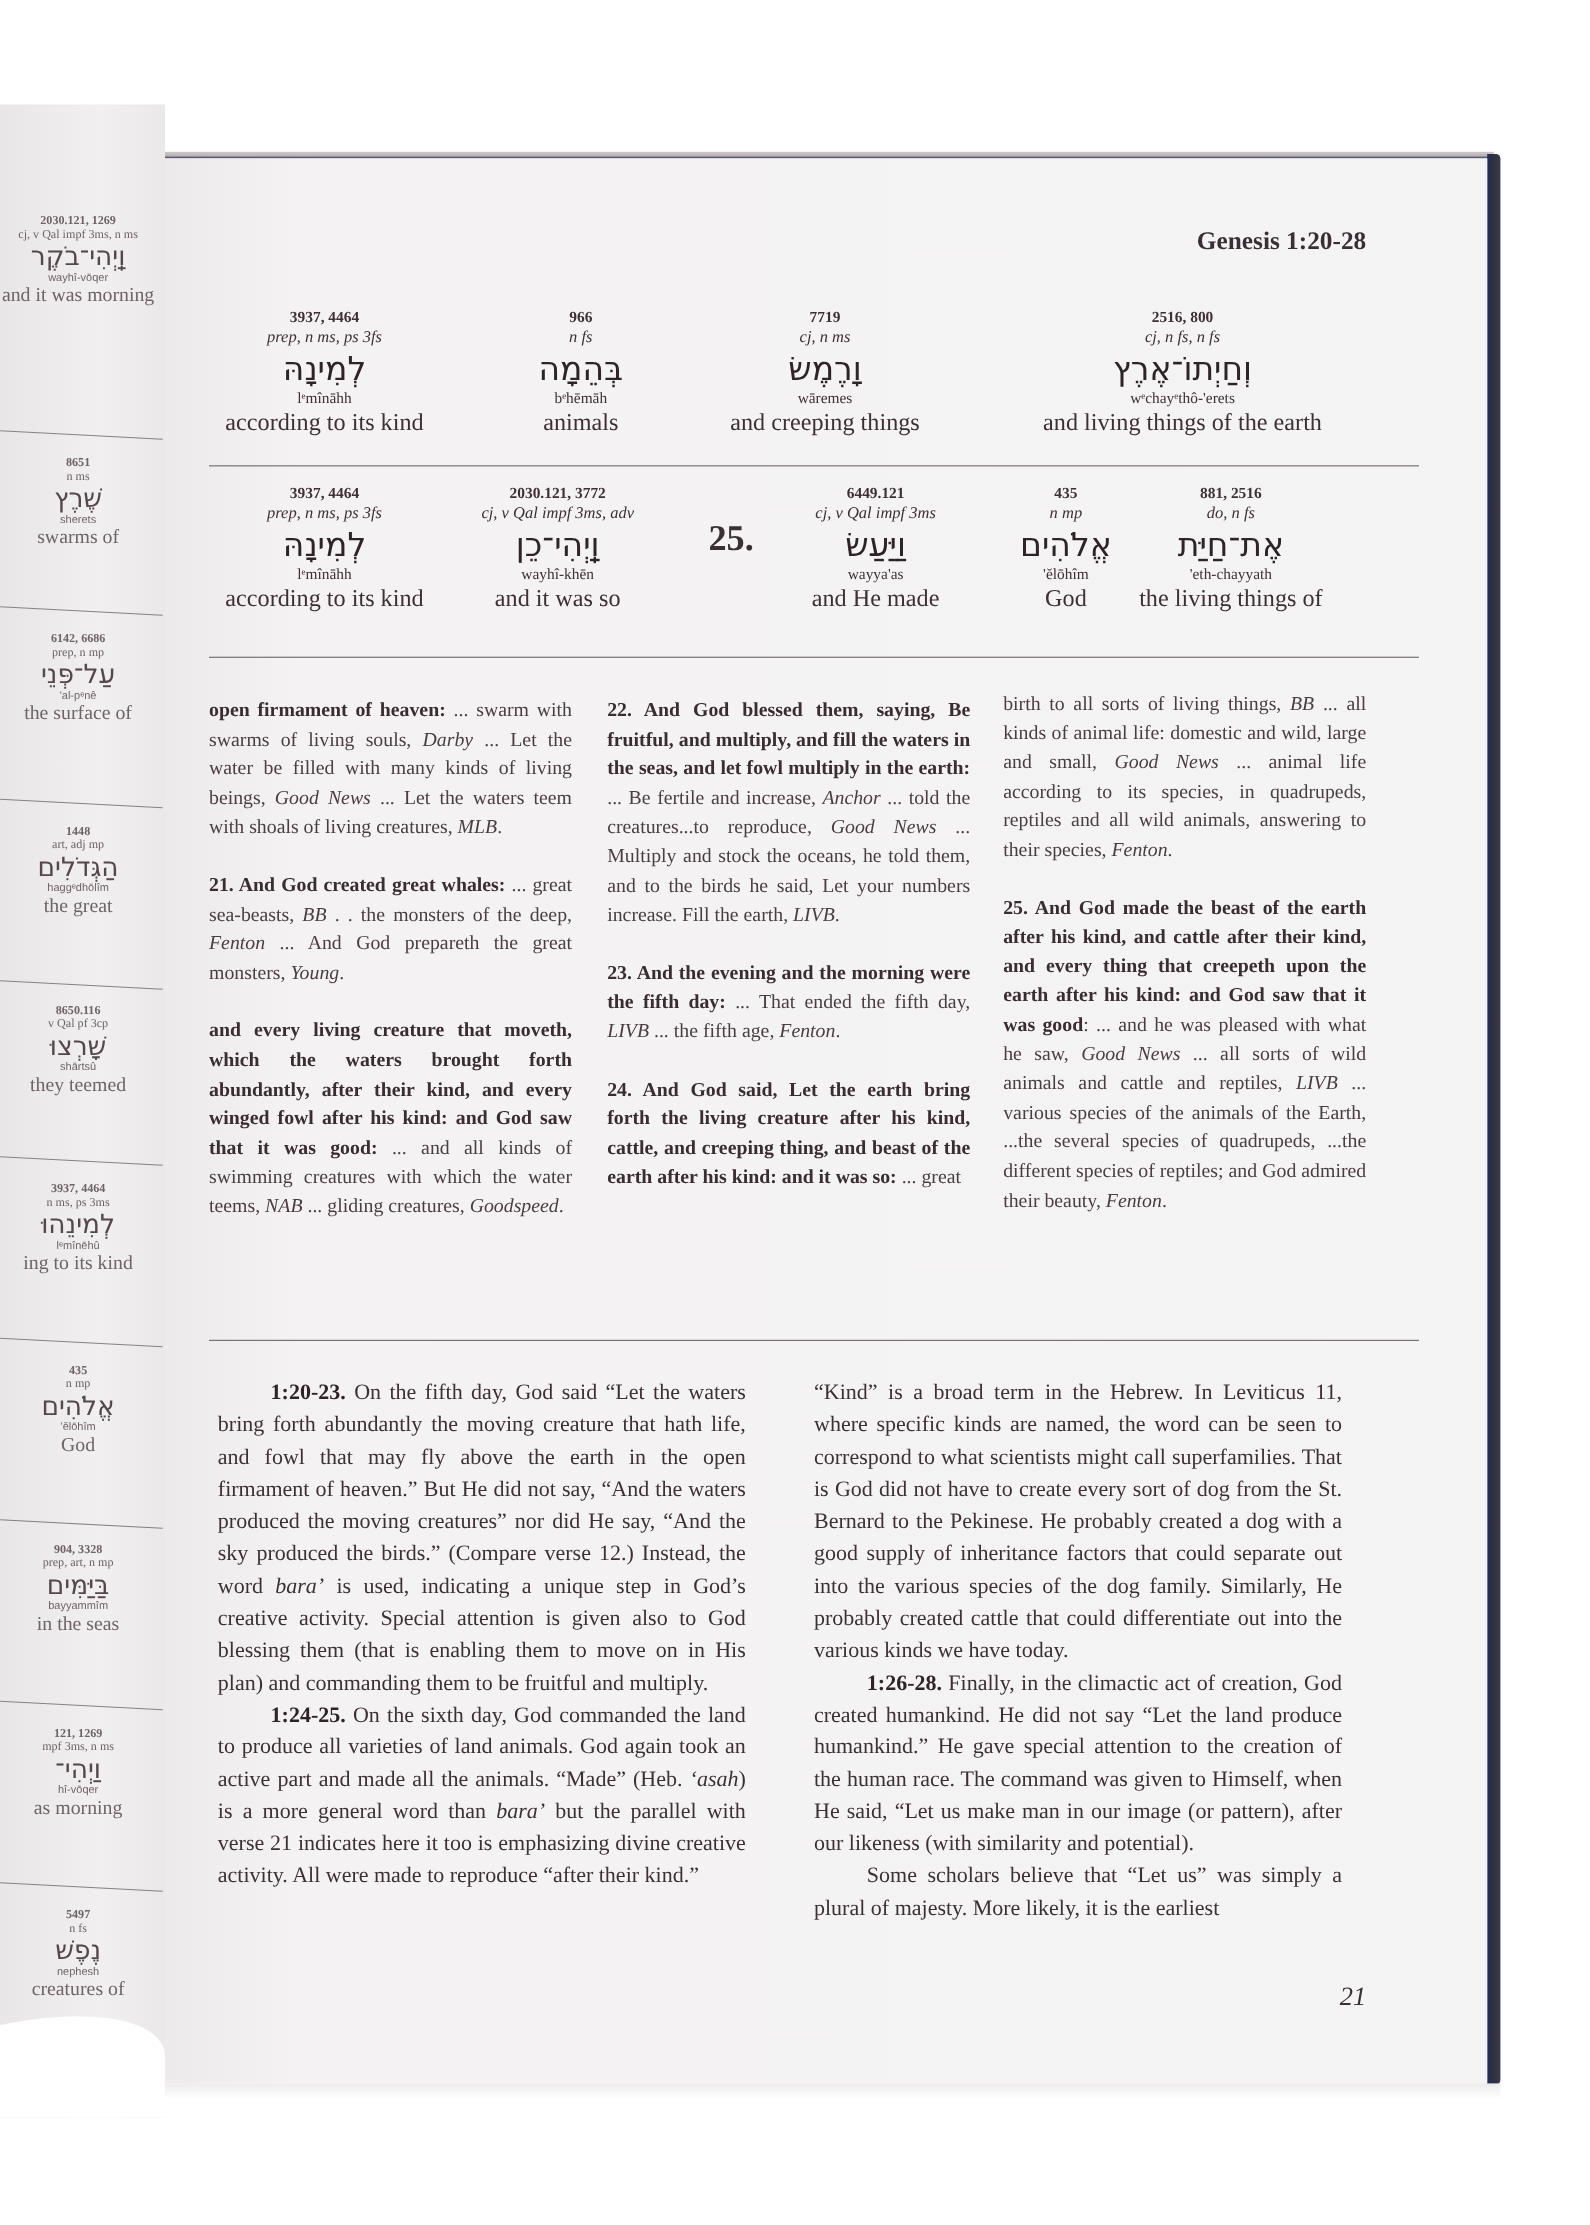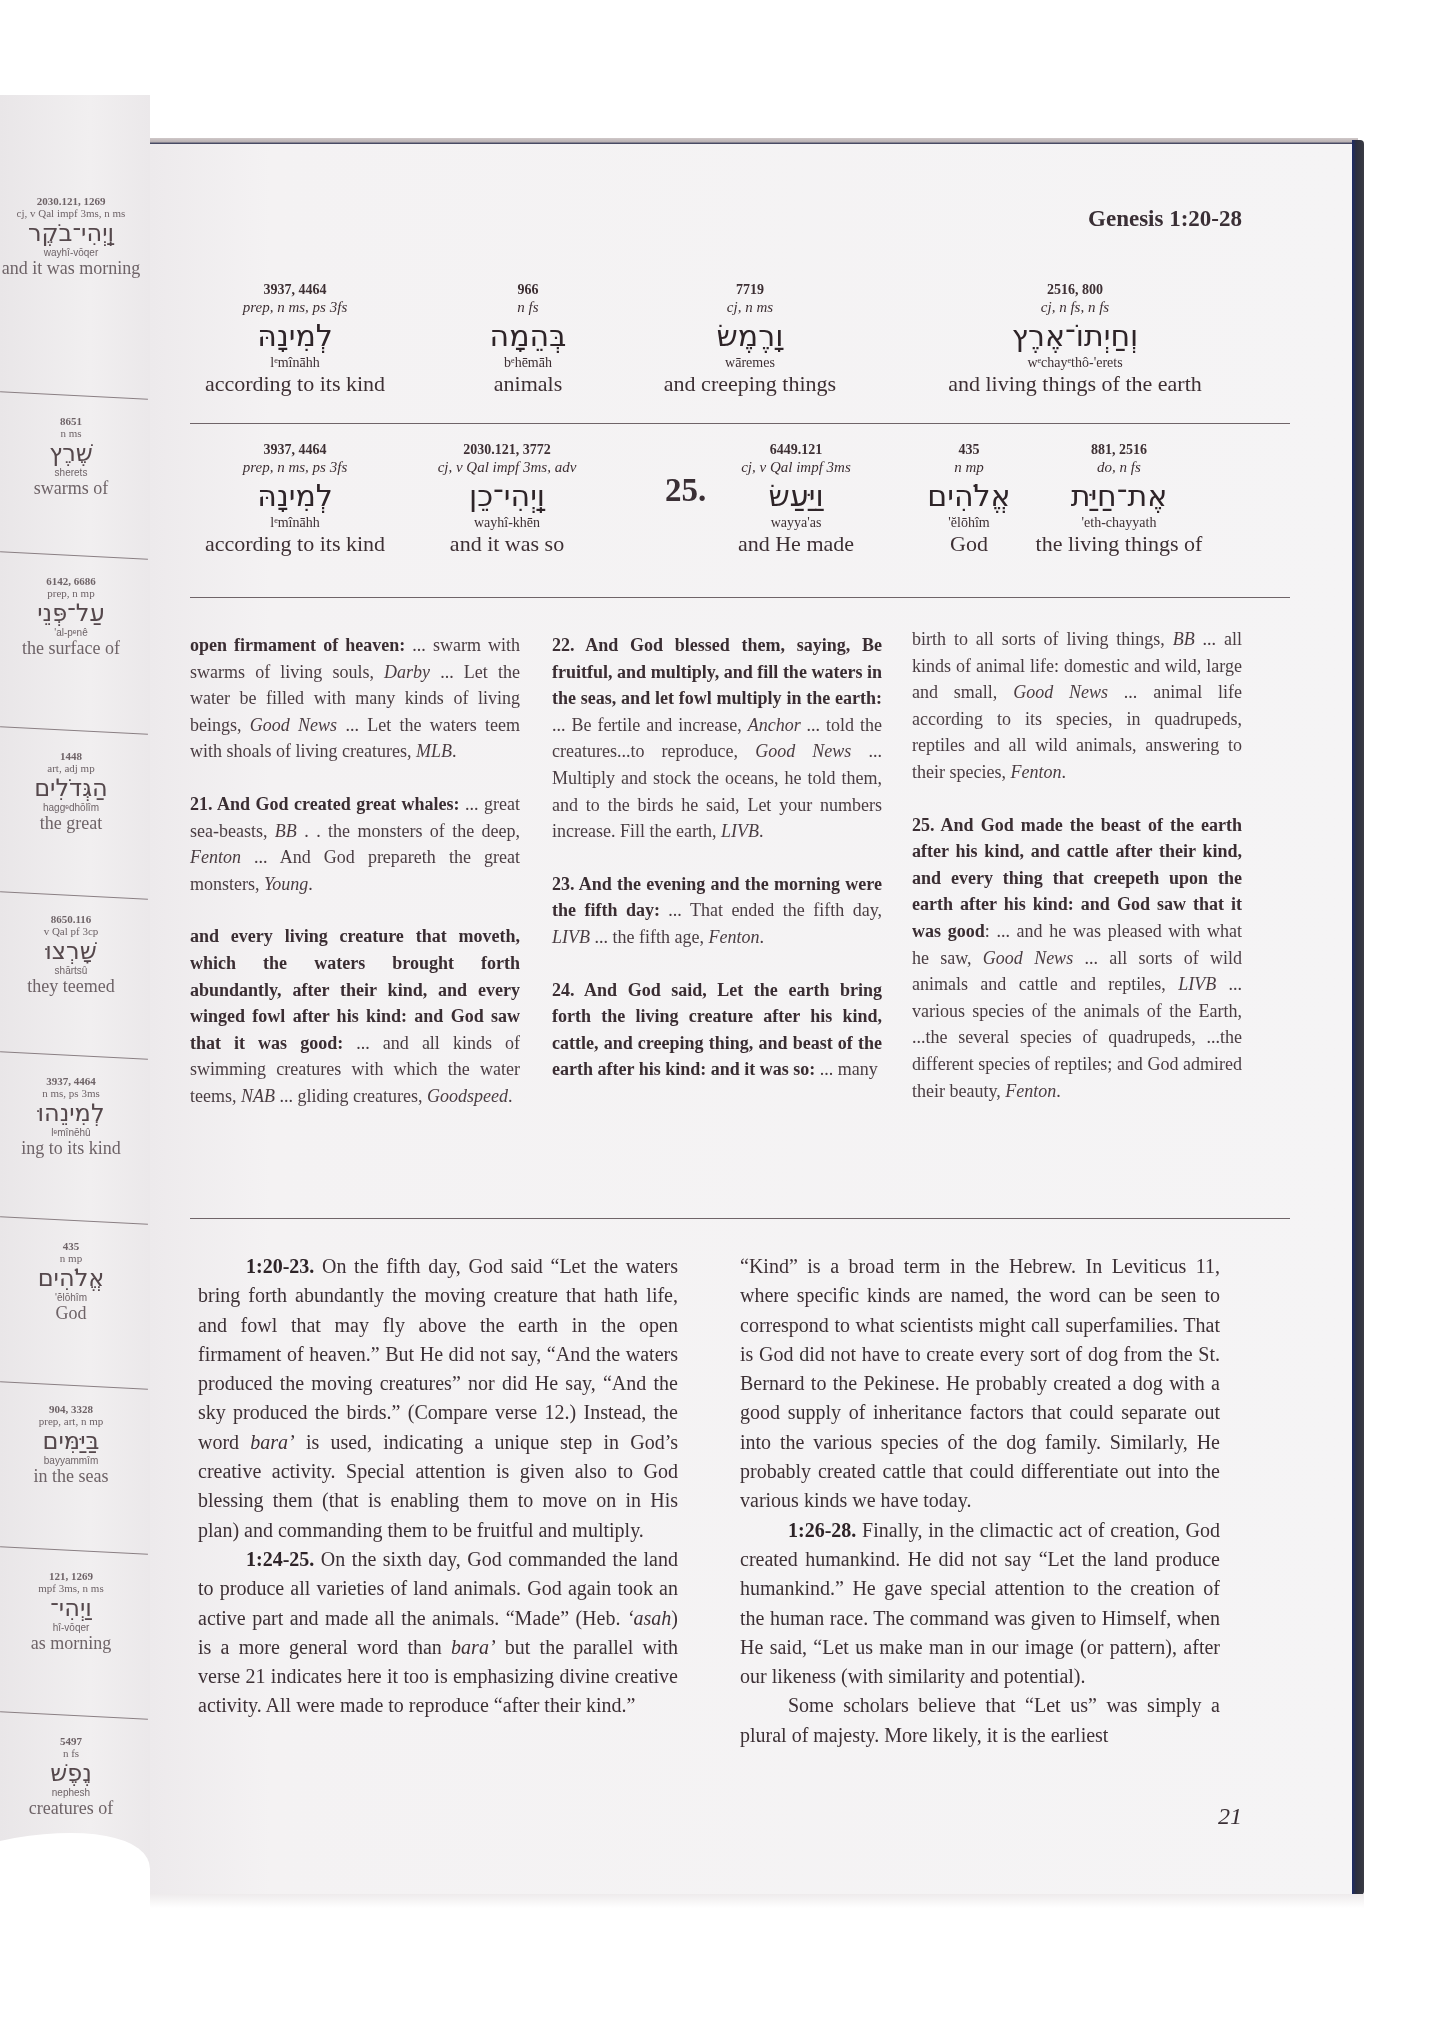--- a/index.html
+++ b/index.html
@@ -200,21 +200,21 @@
       <div class="tr">lᵉmînāhh</div>
       <div class="en">according to its kind</div>
     </div>
     <div class="il-cell" style="left:357px;">
       <div class="num">2030.121, 3772</div>
       <div class="gram">cj, v Qal impf 3ms, adv</div>
       <div class="heb">וַֽיְהִי־כֵן</div>
       <div class="tr">wayhî-khēn</div>
       <div class="en">and it was so</div>
     </div>
-    <div class="verse-num" style="left:515px; top:30px;">25.</div>
+    <div class="verse-num" style="left:494px; top:30px;">25.</div>
     <div class="il-cell" style="left:646px;">
       <div class="num">6449.121</div>
       <div class="gram">cj, v Qal impf 3ms</div>
       <div class="heb">וַיַּעַשׂ</div>
       <div class="tr">wayya'as</div>
       <div class="en">and He made</div>
     </div>
     <div class="il-cell" style="left:819px;">
       <div class="num">435</div>
       <div class="gram">n mp</div>
@@ -235,21 +235,21 @@
 
   <div class="col" style="left:40px;">
     <p><b>open firmament of heaven:</b><span> ... swarm with swarms of living souls, </span><i>Darby</i><span> ... Let the water be filled with many kinds of living beings, </span><i>Good News</i><span> ... Let the waters teem with shoals of living creatures, </span><i>MLB</i><span>.</span></p>
     <p><b>21. And God created great whales:</b><span> ... great sea-beasts, </span><i>BB</i><span> . . the monsters of the deep, </span><i>Fenton</i><span> ... And God prepareth the great monsters, </span><i>Young</i><span>.</span></p>
     <p><b>and every living creature that moveth, which the waters brought forth abundantly, after their kind, and every winged fowl after his kind: and God saw that it was good:</b><span> ... and all kinds of swimming creatures with which the water teems, </span><i>NAB</i><span> ... gliding creatures, </span><i>Goodspeed</i><span>.</span></p>
   </div>
 
   <div class="col" style="left:402px;">
     <p><b>22. And God blessed them, saying, Be fruitful, and multiply, and fill the waters in the seas, and let fowl multiply in the earth:</b><span> ... Be fertile and increase, </span><i>Anchor</i><span> ... told the creatures...to reproduce, </span><i>Good News</i><span> ... Multiply and stock the oceans, he told them, and to the birds he said, Let your numbers increase. Fill the earth, </span><i>LIVB</i><span>.</span></p>
     <p><b>23. And the evening and the morning were the fifth day:</b><span> ... That ended the fifth day, </span><i>LIVB</i><span> ... the fifth age, </span><i>Fenton</i><span>.</span></p>
-    <p><b>24. And God said, Let the earth bring forth the living creature after his kind, cattle, and creeping thing, and beast of the earth after his kind: and it was so:</b><span> ... many</span></p>
+    <p><b>24. And God said, Let the earth bring forth the living creature after his kind, cattle, and creeping thing, and beast of the earth after his kind: and it was so:</b><span> ... great</span></p>
   </div>
 
   <div class="col" style="left:762px; top:482px;">
     <p><span>birth to all sorts of living things, </span><i>BB</i><span> ... all kinds of animal life: domestic and wild, large and small, </span><i>Good News</i><span> ... animal life according to its species, in quadrupeds, reptiles and all wild animals, answering to their species, </span><i>Fenton</i><span>.</span></p>
     <p><b>25. And God made the beast of the earth after his kind, and cattle after their kind, and every thing that creepeth upon the earth after his kind: and God saw that it was good</b><span>: ... and he was pleased with what he saw, </span><i>Good News</i><span> ... all sorts of wild animals and cattle and reptiles, </span><i>LIVB</i><span> ... various species of the animals of the Earth, ...the several species of quadrupeds, ...the different species of reptiles; and God admired their beauty, </span><i>Fenton</i><span>.</span></p>
   </div>
 
   <div class="rule" style="top:1074px;"></div>
 
   <div class="comm" style="left:48px; top:1108px;">

